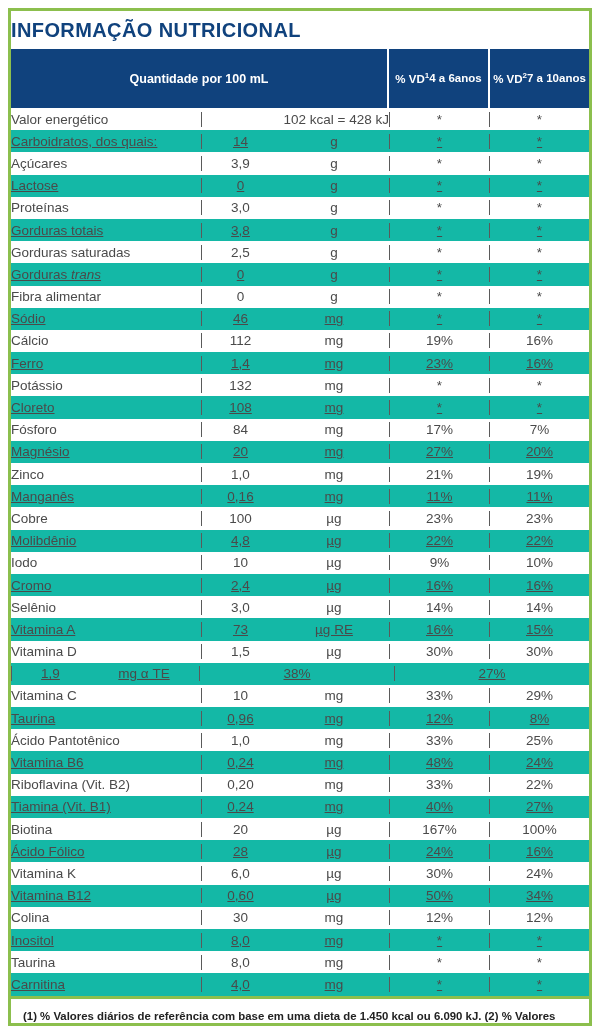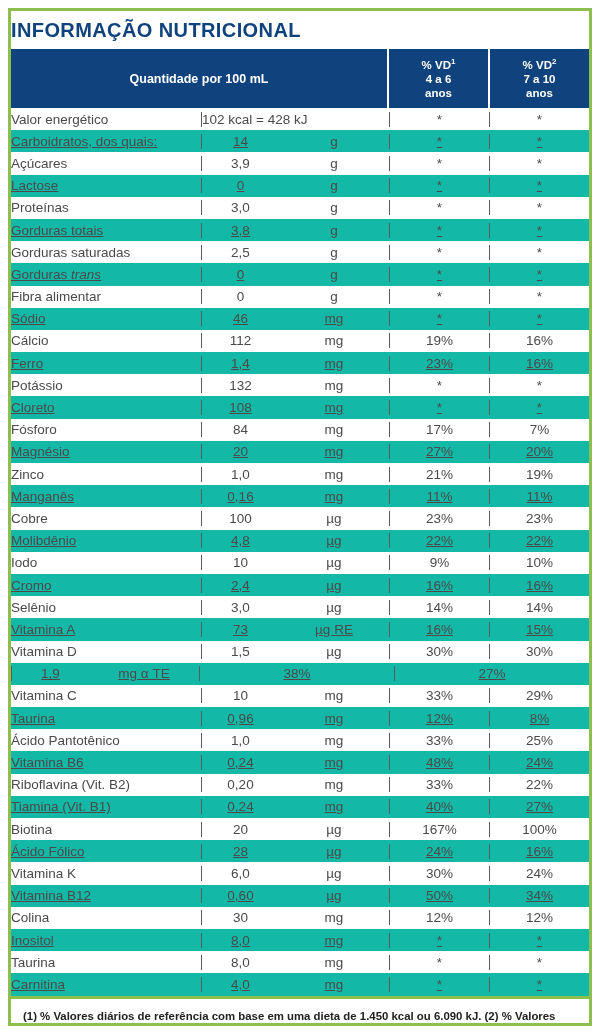--- a/index.html
+++ b/index.html
@@ -58,21 +58,21 @@
     justify-content: center;
     font-size: 12.5px;
     font-weight: bold;
     text-align: center;
     border-right: 2px solid #ffffff;
     box-sizing: border-box;
   }
   .ch-vd {
     flex: 1 1 0;
     display: flex;
-    flex-direction: column;
+    flex-direction: row;
     align-items: center;
     justify-content: center;
     text-align: center;
     font-size: 11.5px;
     font-weight: bold;
     line-height: 1.22;
     box-sizing: border-box;
   }
   .ch-vd.sep {
     border-right: 2px solid #ffffff;
@@ -117,21 +117,21 @@
 
   .c-value {
     flex: 0 0 78px;
     text-align: center;
     border-left: 1.5px solid #5a5a5a;
     box-sizing: border-box;
     white-space: nowrap;
   }
   .c-value.wide {
     flex: 0 0 188px;
-    text-align: left;
+    text-align: right;
   }
   .c-unit {
     flex: 0 0 110px;
     text-align: center;
     box-sizing: border-box;
     white-space: nowrap;
   }
   .c-vd {
     flex: 1 1 0;
     text-align: center;

